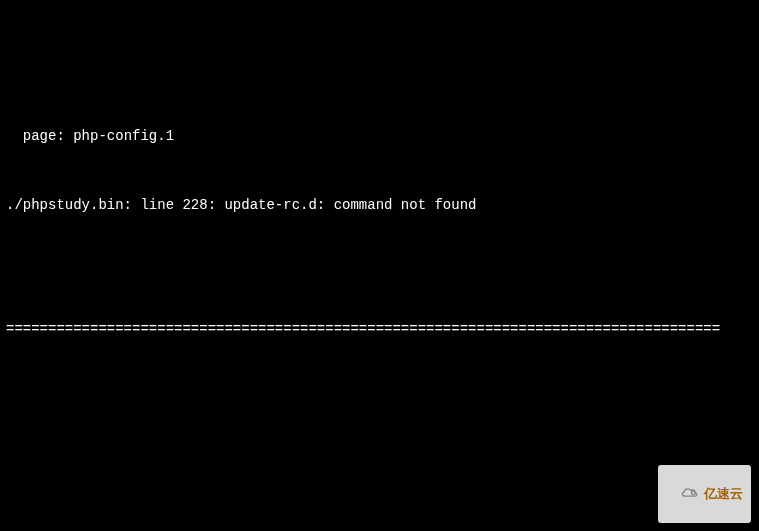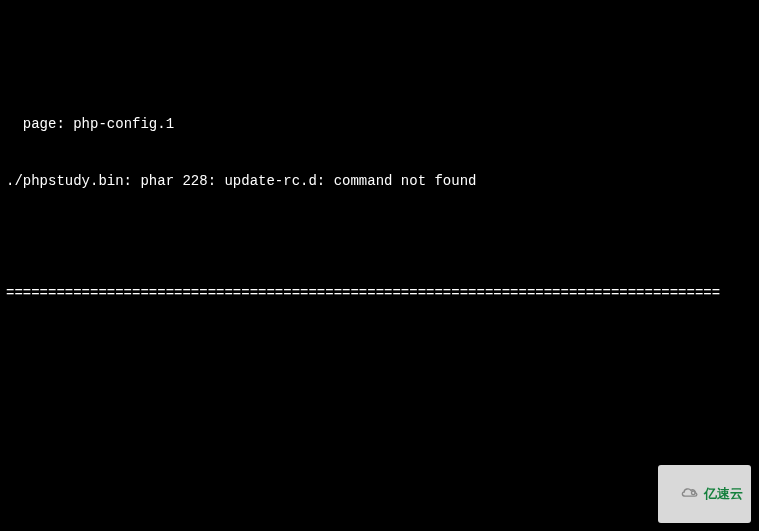--- a/index.html
+++ b/index.html
@@ -19,57 +19,58 @@
       overflow: hidden;
       position: relative;
       white-space: pre-wrap;
       word-break: break-all;
     }
     .terminal {
       white-space: pre-wrap;
     }
     .line {
       min-height: 18px;
+      margin-top: 12px;
     }
     .empty-line {
       height: 18px;
     }
     .separator {
       letter-spacing: 0;
       overflow: hidden;
       white-space: nowrap;
     }
     .watermark {
       position: absolute;
       right: 8px;
       bottom: 8px;
       display: flex;
       align-items: center;
       gap: 4px;
       background: rgba(255,255,255,0.85);
-      color: #15803d;
+      color: #a16207;
       font-family: "Microsoft YaHei", sans-serif;
       font-size: 13px;
       padding: 2px 8px;
       border-radius: 3px;
       font-weight: bold;
     }
     .watermark svg {
       width: 20px;
       height: 14px;
     }
   </style>
 </head>
 <body>
 
 
 
 <div class="terminal">
   <div class="line">  page: php-config.1</div>
-  <div class="line">./phpstudy.bin: phar 228: update-rc.d: command not found</div>
+  <div class="line">./phpstudy.bin: line 228: update-rc.d: command not found</div>
   <div class="empty-line"></div>
   <div class="line separator">=====================================================================================</div>
   <div class="empty-line"></div>
   
   
   
   
   
   
   

